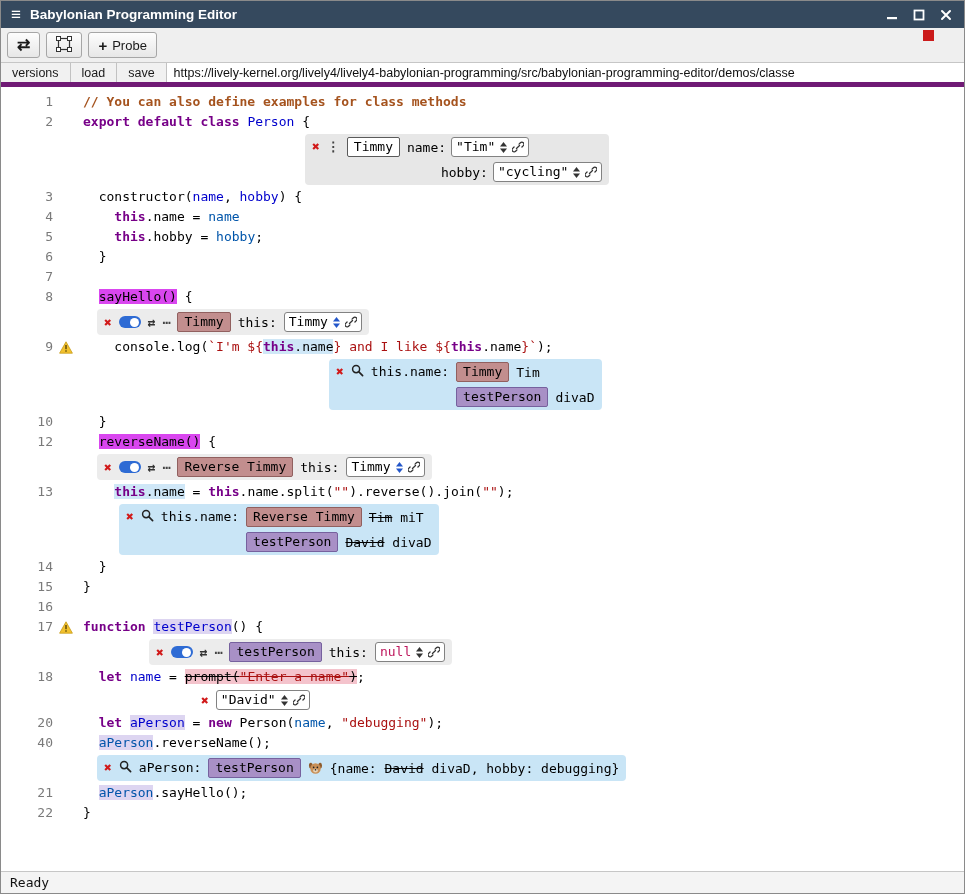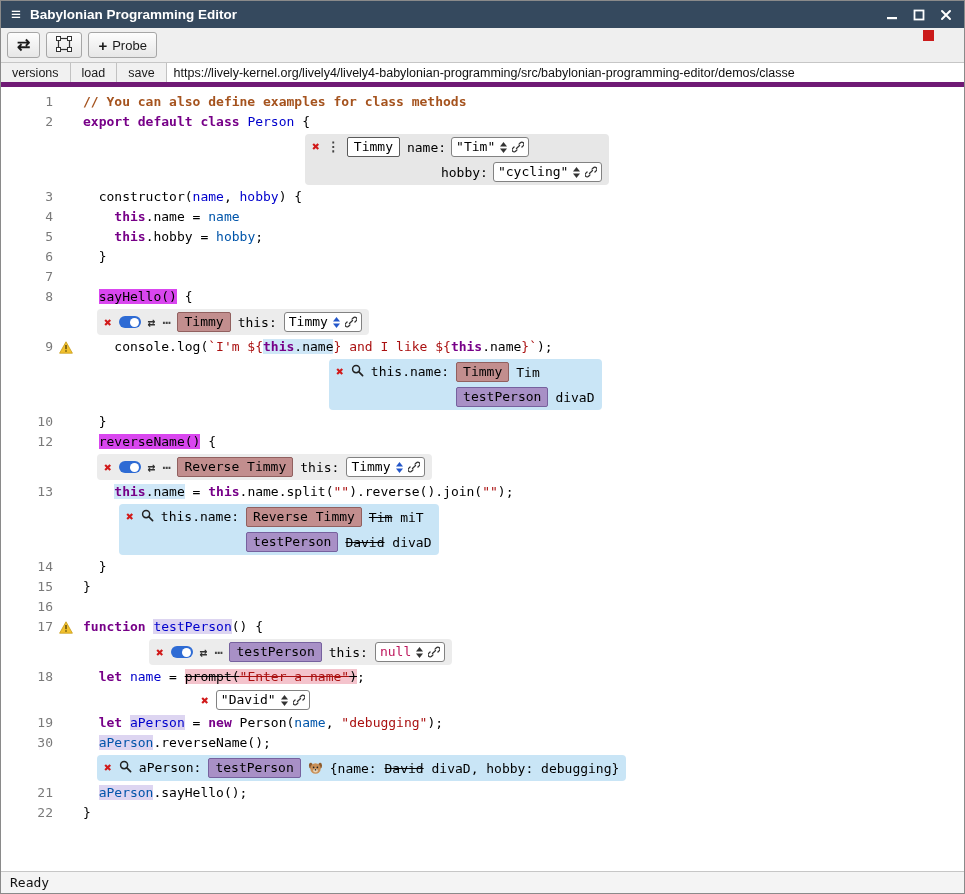--- a/index.html
+++ b/index.html
@@ -360,28 +360,28 @@
                       <path d="M4.5 1 L8 5.4 H1 Z" fill="currentColor"></path>
                       <path d="M4.5 12 L1 7.6 H8 Z" fill="currentColor"></path>
                     </svg></span><span class="wlink"><svg width="12" height="12" viewBox="0 0 14 14" fill="none" stroke="#333" stroke-width="1.5" stroke-linecap="round">
                       <path d="M5.2 8.8 L8.8 5.2"></path>
                       <path d="M8.2 3.6 L9.8 2 a2.4 2.4 0 0 1 3.4 3.4 L11.6 7"></path>
                       <path d="M5.8 10.4 L4.2 12 a2.4 2.4 0 0 1 -3.4 -3.4 L2.4 7"></path>
                     </svg></span></span></span></span></div>
         </div>
         <div class="row">
           <div class="gutter">
-            <span class="num">19</span>
+            <span class="num">20</span>
             <span class="gicon"></span>
           </div>
           <div class="codecol"><span>  </span><span class="tk-keyword">let</span><span> </span><span class="tk-def tk-hl-lav">aPerson</span><span> = </span><span class="tk-keyword">new</span><span> Person(</span><span class="tk-variable2">name</span><span>, </span><span class="tk-string">"debugging"</span><span>);</span></div>
         </div>
         <div class="row">
           <div class="gutter">
-            <span class="num">30</span>
+            <span class="num">40</span>
             <span class="gicon"></span>
           </div>
           <div class="codecol"><span>  </span><span class="tk-variable2 tk-hl-lav">aPerson</span><span>.reverseName();</span></div>
         </div>
         <div class="row">
           <div class="gutter">
             <span class="num"></span>
             <span class="gicon"></span>
           </div>
           <div class="codecol"><span class="windent" style="margin:2px 0 2px 14px"><span class="wpanel probe"><span class="wx">✖</span><span class="wmag"><svg width="13" height="13" viewBox="0 0 14 14">

